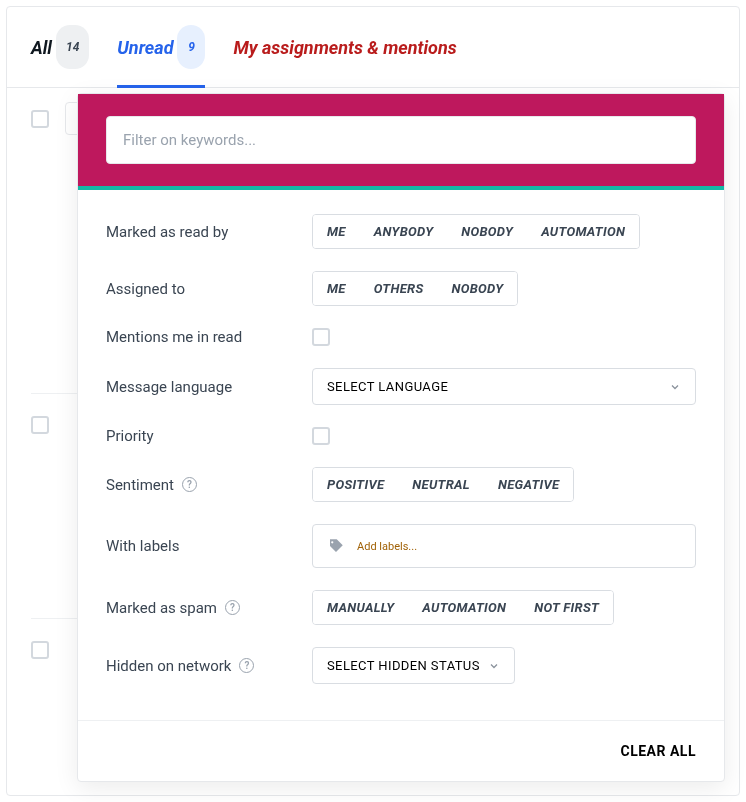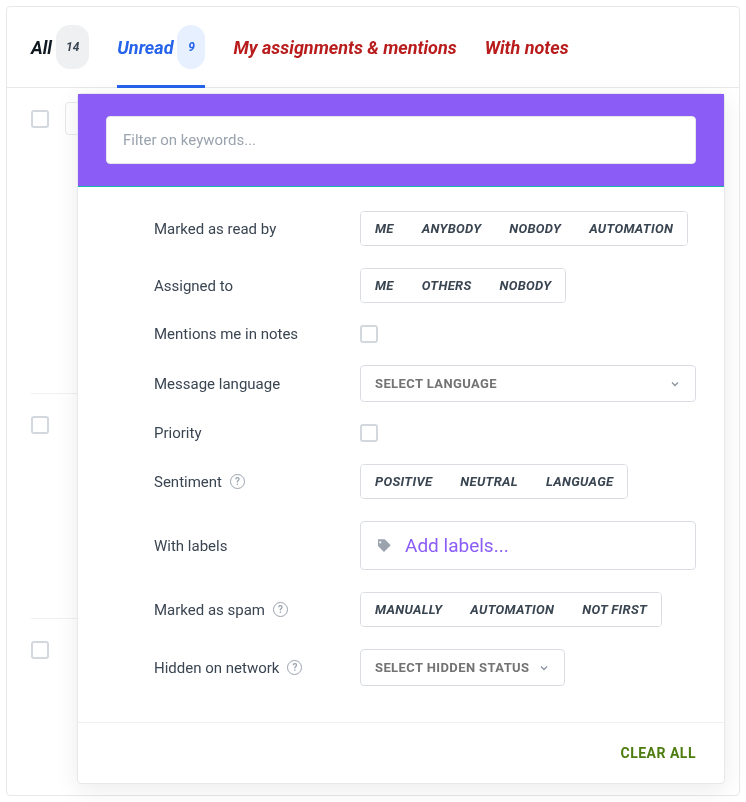--- a/index.html
+++ b/index.html
@@ -121,22 +121,22 @@
       right: 14px;
       top: 86px;
       background: #fff;
       border: 1px solid #e6e8eb;
       border-radius: 4px;
       box-shadow: 0 6px 24px rgba(0,0,0,0.08);
       z-index: 10;
     }
     .panel-search {
       padding: 22px 28px;
-      background: #8b5cf6;
-      border-bottom: 1px solid #14b8a6;
+      background: #be185d;
+      border-bottom: 4px solid #14b8a6;
     }
     .search-input {
       width: 100%;
       border: 1px solid #e6e8eb;
       border-radius: 4px;
       padding: 14px 16px;
       font-size: 15px;
       color: #3a4552;
       background: #fff;
     }
@@ -152,21 +152,20 @@
       margin-bottom: 22px;
     }
     .row-label {
       width: 206px;
       font-size: 15px;
       color: #3a4552;
       display: flex;
       align-items: center;
       gap: 8px;
       flex-shrink: 0;
-      margin-left: 48px;
     }
     .help-icon {
       width: 15px;
       height: 15px;
       border: 1.4px solid #9aa3ae;
       border-radius: 50%;
       display: inline-flex;
       align-items: center;
       justify-content: center;
       font-size: 10px;
@@ -195,56 +194,56 @@
       border-radius: 4px;
       padding: 10px 14px;
       display: flex;
       align-items: center;
       justify-content: space-between;
       cursor: pointer;
       background: #fff;
     }
     .select-box .sel-text {
       font-size: 13px;
-      font-weight: 700;
+      font-weight: 400;
       letter-spacing: 0.4px;
-      color: #737373;
+      color: #000000;
     }
     .select-box.inline {
       flex: 0 0 auto;
       gap: 8px;
     }
     .tag-input {
       flex: 1;
       border: 1px solid #d9dde2;
       border-radius: 4px;
       padding: 12px 14px;
       display: flex;
       align-items: center;
       gap: 12px;
       background: #fff;
     }
     .tag-input .tag-placeholder {
-      font-size: 19px;
-      color: #8b5cf6;
+      font-size: 11px;
+      color: #a16207;
     }
     .tag-icon svg {
       display: block;
     }
     .panel-footer {
       border-top: 1px solid #eef0f2;
       padding: 22px 28px;
       display: flex;
       justify-content: flex-end;
     }
     .clear-btn {
       font-size: 14px;
       font-weight: 700;
       letter-spacing: 0.5px;
-      color: #4d7c0f;
+      color: #000000;
       cursor: pointer;
     }
     .bg-list {
       padding: 0 24px;
     }
     .bg-row {
       display: flex;
       align-items: flex-start;
       gap: 16px;
       padding: 22px 0;
@@ -274,23 +273,20 @@
       <span>All</span>
       <span class="badge">14</span>
     </div>
     <div class="tab active">
       <span>Unread</span>
       <span class="badge blue">9</span>
     </div>
     <div class="tab disabled">
       <span>My assignments &amp; mentions</span>
     </div>
-    <div class="tab disabled">
-      <span>With notes</span>
-    </div>
   </div>
 
   <div class="toolbar">
     <div class="checkbox"></div>
     <div class="filter-btn">
       <span class="funnel-icon">
         <svg width="14" height="14" viewBox="0 0 24 24" fill="#3a4552">
             <path d="M3 4h18l-7 9v6l-4 2v-8L3 4z"></path>
           </svg>
       </span>
@@ -343,21 +339,21 @@
       <div class="row">
         <div class="row-label">Assigned to</div>
         <div class="segmented">
           <div class="seg">ME</div>
           <div class="seg">OTHERS</div>
           <div class="seg">NOBODY</div>
         </div>
       </div>
 
       <div class="row">
-        <div class="row-label">Mentions me in notes</div>
+        <div class="row-label">Mentions me in read</div>
         <div class="checkbox"></div>
       </div>
 
       <div class="row">
         <div class="row-label">Message language</div>
         <div class="select-box">
           <span class="sel-text">SELECT LANGUAGE</span>
           <span class="chevron">
             <svg width="12" height="12" viewBox="0 0 24 24" fill="none" stroke="#8a929c" stroke-width="2.5">
                 <polyline points="6 9 12 15 18 9"></polyline>
@@ -372,21 +368,21 @@
       </div>
 
       <div class="row">
         <div class="row-label">
           <span>Sentiment</span>
           <span class="help-icon">?</span>
         </div>
         <div class="segmented">
           <div class="seg">POSITIVE</div>
           <div class="seg">NEUTRAL</div>
-          <div class="seg">LANGUAGE</div>
+          <div class="seg">NEGATIVE</div>
         </div>
       </div>
 
       <div class="row">
         <div class="row-label">With labels</div>
         <div class="tag-input">
           <span class="tag-icon">
             <svg width="18" height="18" viewBox="0 0 24 24" fill="#9aa3ae">
                 <path d="M21 11l-8-8H4v9l8 8 9-9zM7 8.5A1.5 1.5 0 1 1 7 5.5a1.5 1.5 0 0 1 0 3z"></path>
               </svg>

